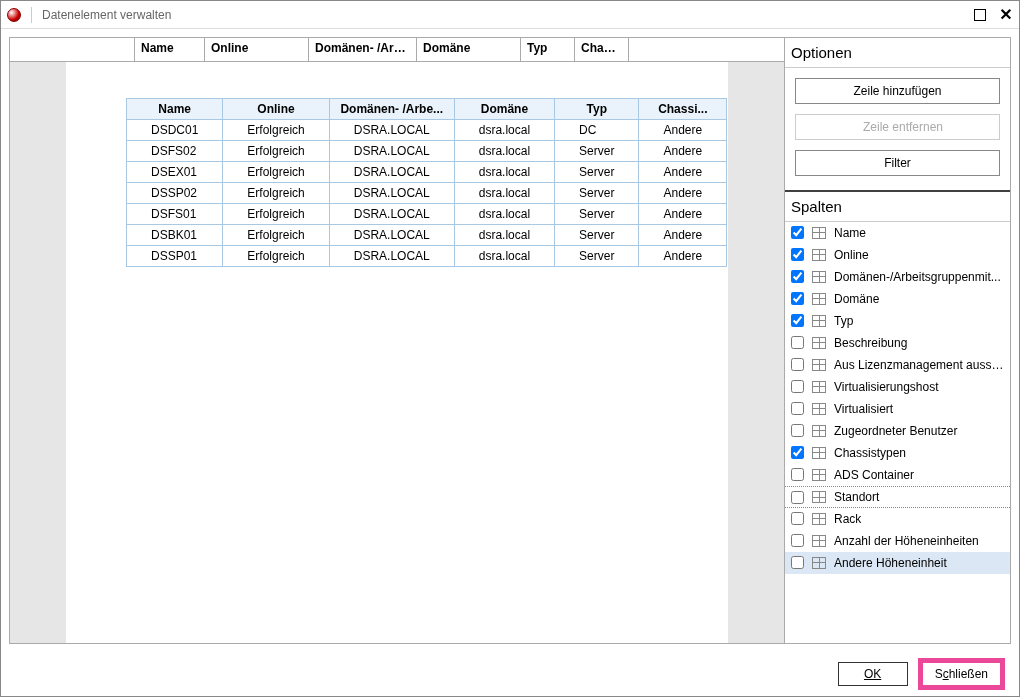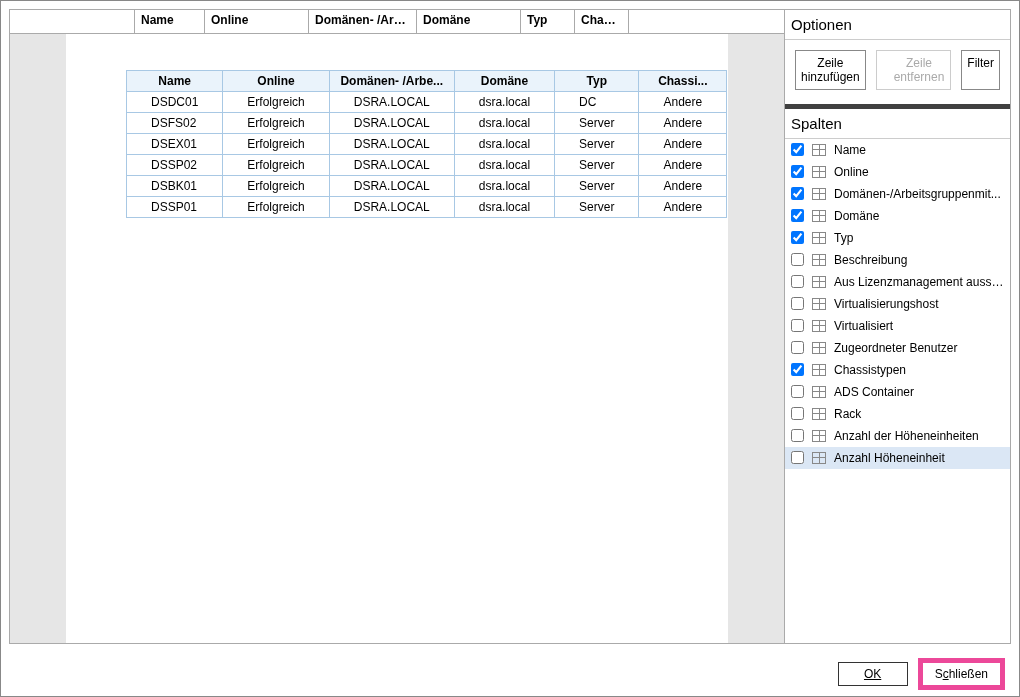--- a/index.html
+++ b/index.html
@@ -38,21 +38,21 @@
   .data-table td { border: 1px solid #a8c8e4; padding: 3px 24px; white-space: nowrap; }
   .dt-name { width: 72px; }
   .dt-online { width: 100px; }
   .dt-dom { width: 110px; }
   .dt-domain { width: 104px; }
   .dt-typ { width: 54px; }
   .dt-chassis { width: 50px; }
 
   .side-panel { width: 226px; border: 1px solid #aaa; border-left: none; display: flex; flex-direction: column; }
   .side-section-header { text-align: left; padding: 6px; font-size: 15px; border-bottom: 1px solid #ccc; }
-  .side-buttons { padding: 10px 10px 14px 10px; display: flex; flex-direction: row; gap: 10px; border-bottom: 5px solid #404040; }
+  .side-buttons { padding: 10px 10px 14px 10px; display: flex; flex-direction: column; gap: 10px; border-bottom: 2px solid #404040; }
   .side-btn { border: 1px solid #888; background: #fff; padding: 5px; text-align: center; cursor: pointer; }
   .side-btn.disabled { color: #aaa; border-color: #ccc; cursor: default; padding-left: 16px; }
 
   .columns-list { flex: 1 1 auto; overflow-y: auto; }
   .col-row { display: flex; align-items: center; height: 22px; padding: 0 6px; gap: 8px; border-bottom: 1px dotted transparent; }
   .col-row.dotted { border-top: 1px dotted #888; border-bottom: 1px dotted #888; }
   .col-row.selected { background: #dbe7f5; }
   .col-row input[type=checkbox] { margin: 0; }
   .col-grid-icon { width: 14px; height: 12px; display: inline-block; background:
      linear-gradient(#888,#888) 0 0/100% 1px no-repeat,
@@ -66,20 +66,29 @@
   .footer { height: 44px; border-top: 0; display: flex; justify-content: flex-end; align-items: center; padding: 0 14px; gap: 10px; }
   .footer .btn { min-width: 70px; padding: 4px 12px; border: 5px solid #ec4899; background: #fff; cursor: pointer; text-align: center; }
   .footer .btn.default { border: 1px solid #333; }
   .u { text-decoration: underline; }
 </style>
 </head>
 <body>
 
 <div class="window">
 
+  <div class="titlebar">
+    <div class="app-icon"></div>
+    <div class="sep"></div>
+    <div class="title">Datenelement verwalten</div>
+    <div class="win-controls">
+      <div class="win-btn max-btn"></div>
+      <div class="win-btn close-btn">✕</div>
+    </div>
+  </div>
 
   <div class="body-area">
 
     <div class="main-panel">
       <div class="main-header-row">
         <div class="main-header-cell first"></div>
         <div class="main-header-cell hw-name">Name</div>
         <div class="main-header-cell hw-online">Online</div>
         <div class="main-header-cell hw-dom">Domänen- /Arbe...</div>
         <div class="main-header-cell hw-domain">Domäne</div>
@@ -128,20 +137,28 @@
                 </tr>
                 <tr>
                   <td>DSSP02</td>
                   <td>Erfolgreich</td>
                   <td>DSRA.LOCAL</td>
                   <td>dsra.local</td>
                   <td>Server</td>
                   <td>Andere</td>
                 </tr>
                 <tr>
+                  <td>DSFS01</td>
+                  <td>Erfolgreich</td>
+                  <td>DSRA.LOCAL</td>
+                  <td>dsra.local</td>
+                  <td>Server</td>
+                  <td>Andere</td>
+                </tr>
+                <tr>
                   <td>DSBK01</td>
                   <td>Erfolgreich</td>
                   <td>DSRA.LOCAL</td>
                   <td>dsra.local</td>
                   <td>Server</td>
                   <td>Andere</td>
                 </tr>
                 <tr>
                   <td>DSSP01</td>
                   <td>Erfolgreich</td>
@@ -219,34 +236,39 @@
           <div class="col-row">
             <input type="checkbox" checked="" style="">
             <span class="col-grid-icon"></span>
             <span class="col-label">Chassistypen</span>
           </div>
           <div class="col-row">
             <input type="checkbox" style="">
             <span class="col-grid-icon"></span>
             <span class="col-label">ADS Container</span>
           </div>
+          <div class="col-row dotted">
+            <input type="checkbox" style="">
+            <span class="col-grid-icon"></span>
+            <span class="col-label">Standort</span>
+          </div>
           <div class="col-row">
             <input type="checkbox" style="">
             <span class="col-grid-icon"></span>
             <span class="col-label">Rack</span>
           </div>
           <div class="col-row">
             <input type="checkbox" style="">
             <span class="col-grid-icon"></span>
             <span class="col-label">Anzahl der Höheneinheiten</span>
           </div>
           <div class="col-row selected">
             <input type="checkbox" style="">
             <span class="col-grid-icon"></span>
-            <span class="col-label">Anzahl Höheneinheit</span>
+            <span class="col-label">Andere Höheneinheit</span>
           </div>
         </div>
     </div>
 
   </div>
 
   <div class="footer">
     <div class="btn default"><span class="u">OK</span></div>
     <div class="btn"><span>S<span class="u">c</span>hließen</span></div>
   </div>

